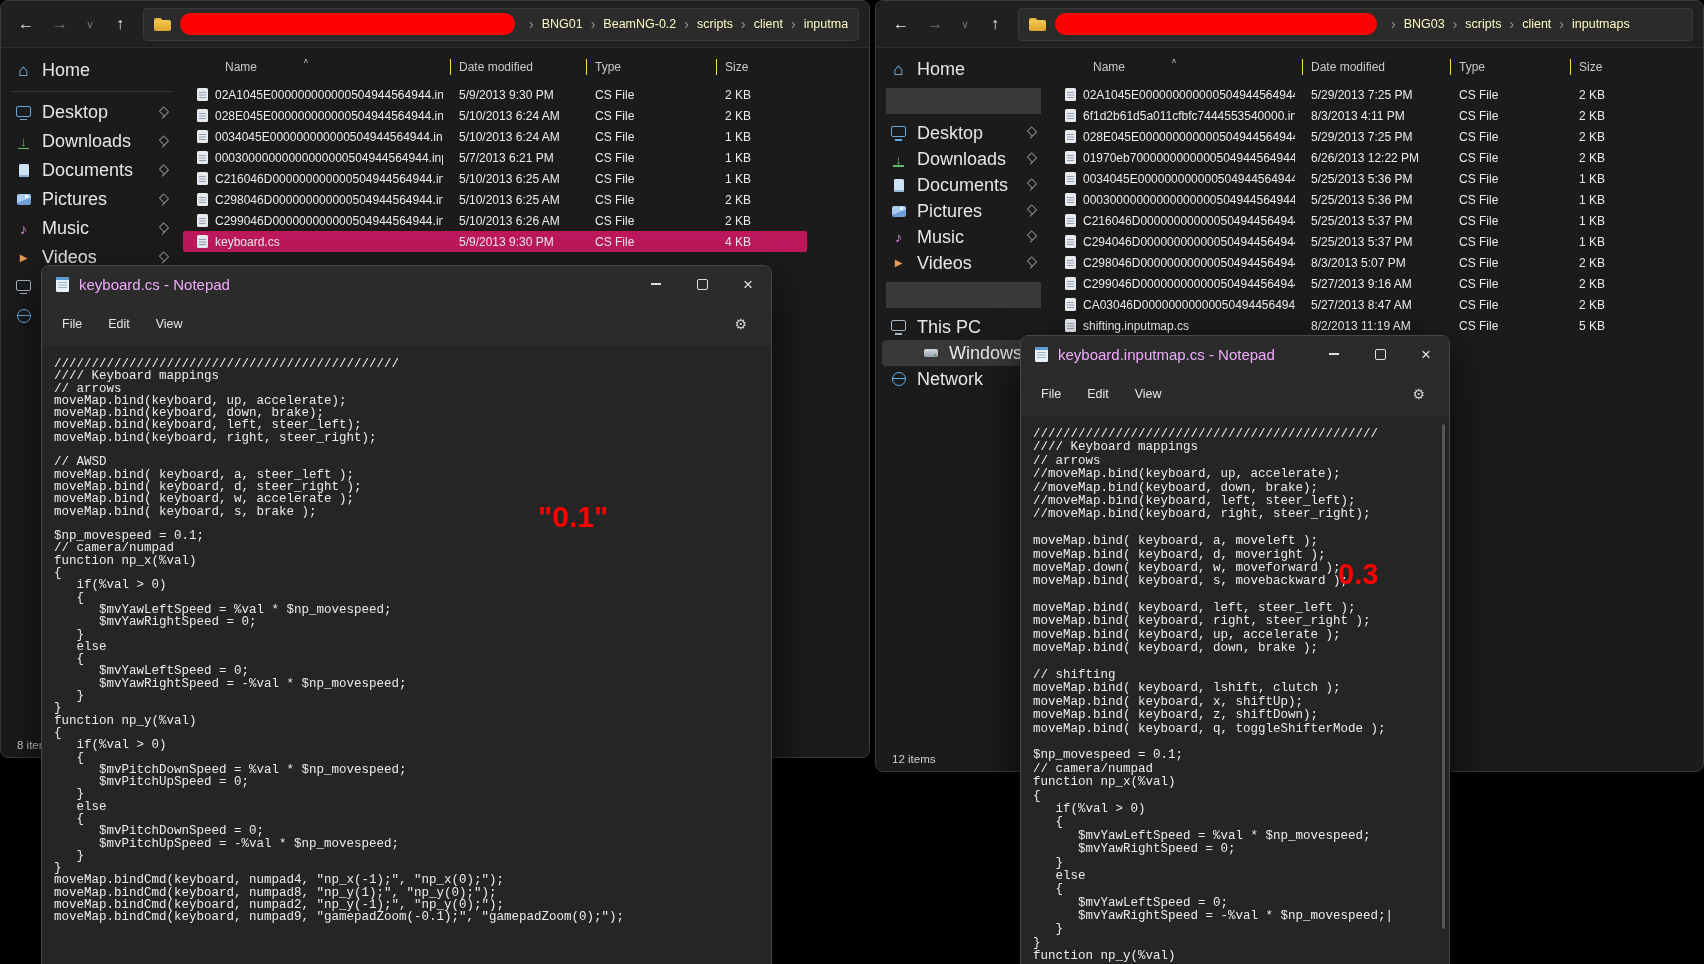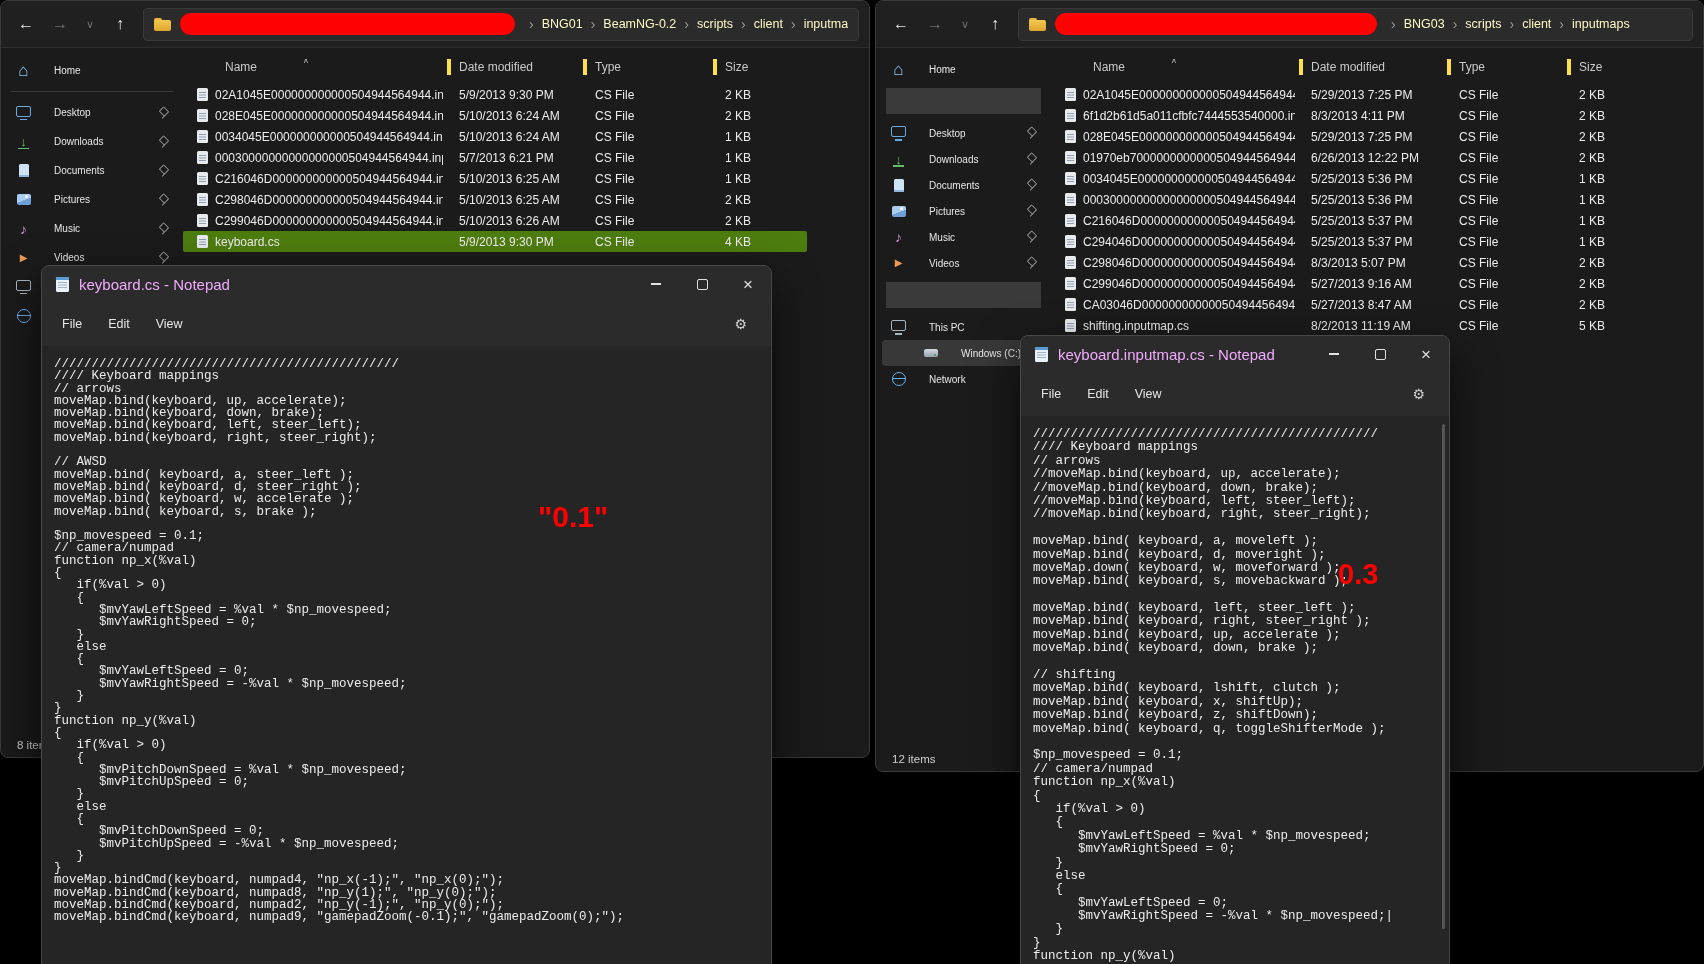--- a/index.html
+++ b/index.html
@@ -29,22 +29,22 @@
   .redact{height:22px;border-radius:11px;background:#fe0202;flex:none}
   #explorer-left .redact{width:335px}
   #explorer-right .redact{width:322px}
   .crumbs{display:flex;align-items:center;white-space:nowrap;overflow:hidden}
   .crumb{color:#fef9c3;font-size:12.5px;padding:0 3px}
   .crumb-sep{color:#9a9a9a;font-size:14px;padding:0 5px}
 
   .exp-body{flex:1;display:flex;min-height:0}
   .exp-side{width:170px;flex:none;padding:8px 6px;display:flex;flex-direction:column}
   #explorer-right .exp-side{width:163px}
-  .sb-item{display:flex;align-items:center;gap:22px;height:29px;padding:0 8px;border-radius:4px;
-           color:#e6e6e6;font-size:10px}
+  .sb-item{display:flex;align-items:center;gap:10px;height:29px;padding:0 8px;border-radius:4px;
+           color:#e6e6e6;font-size:18px}
   #explorer-right .sb-item{height:26px}
   .sb-item.sel{background:#383838}
   .sb-item.indent{padding-left:40px}
   .sb-item.divider{height:1px;min-height:1px;background:#3a3a3a;margin:6px 4px;padding:0;border-radius:0}
   .sb-label{flex:1;overflow:hidden;white-space:nowrap}
 
   .sb-icon{width:17px;height:17px;flex:none;position:relative;display:flex;align-items:center;justify-content:center}
   [data-icon="home-icon"]::before{content:"⌂";color:#8ec6f5;font-size:17px;line-height:1}
   [data-icon="desktop-icon"]::before{content:"";width:13px;height:9px;border:1.5px solid #64a9e0;border-radius:2px;margin-bottom:3px}
   [data-icon="desktop-icon"]::after{content:"";position:absolute;bottom:1px;left:5px;width:7px;height:1.5px;background:#64a9e0}
@@ -65,27 +65,27 @@
   [data-icon="network-icon"]::after{content:"";position:absolute;left:2px;top:7.5px;width:13px;height:1.2px;background:#5fb2f2}
 
   .pin-icon{margin-left:auto;width:11px;height:12px;position:relative;flex:none;opacity:.9}
   .pin-icon::before{content:"";position:absolute;left:2px;top:1px;width:6px;height:5px;border:1.2px solid #a5a5a5;border-radius:1px;transform:rotate(45deg)}
   .pin-icon::after{content:"";position:absolute;left:4.5px;top:8px;width:1.2px;height:4px;background:#a5a5a5;transform:rotate(45deg)}
 
   .exp-list{flex:1;min-width:0;display:flex;flex-direction:column;padding-top:6px}
   .exp-cols{display:grid;width:fit-content;height:26px;align-items:center;color:#c9c9c9;font-size:12px;position:relative}
   #explorer-left .exp-cols,#explorer-left .exp-row{grid-template-columns:268px 136px 130px 90px}
   #explorer-right .exp-cols,#explorer-right .exp-row{grid-template-columns:252px 148px 120px 100px}
-  .hcell{padding:0 8px;border-right:4px solid #fde047;height:16px;line-height:16px;white-space:nowrap;overflow:hidden}
+  .hcell{padding:0 8px;border-right:1px solid #fde047;height:16px;line-height:16px;white-space:nowrap;overflow:hidden}
   .hcell:last-child{border-right:none}
   .hcell.hname{padding-left:42px;position:relative}
   .sort-caret{position:absolute;left:120px;top:-6px;font-size:8px;color:#bdbdbd}
   .exp-rows{margin-top:4px}
   .exp-row{display:grid;width:fit-content;height:21px;align-items:center;color:#ececec;font-size:12px;border-radius:2px}
-  .exp-row.sel{background:#4d7c0f}
+  .exp-row.sel{background:#be185d}
   .cell{padding:0 8px;white-space:nowrap;overflow:hidden}
   .cell.name{display:flex;align-items:center;gap:7px;padding-left:14px}
   .fname{overflow:hidden;white-space:nowrap}
   .file-icon{width:11px;height:13px;flex:none;background:#e8eaed;border-radius:1.5px;position:relative}
   .file-icon::after{content:"";position:absolute;left:2px;top:3.5px;width:7px;height:1px;background:#8fa0b5;
                     box-shadow:0 2.5px 0 #8fa0b5,0 5px 0 #8fa0b5}
   .exp-status{flex:none;height:24px;display:flex;align-items:center;padding:0 16px;color:#cfcfcf;font-size:11.5px}
 
   
   .notepad{background:#252525;border:1px solid #474747;border-radius:8px;overflow:hidden;display:flex;

